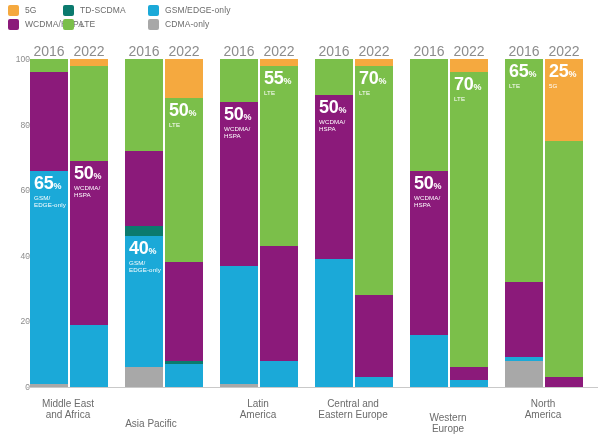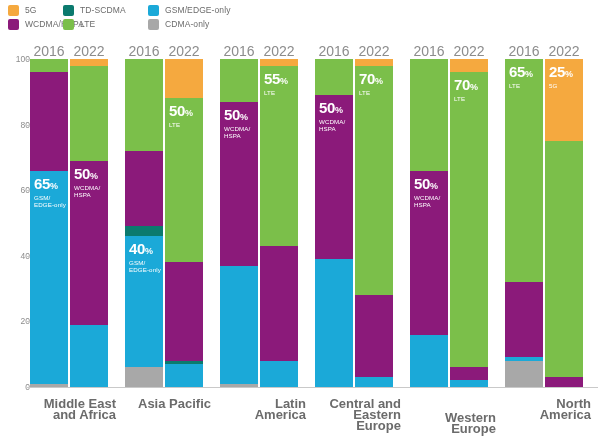--- a/index.html
+++ b/index.html
@@ -29,28 +29,28 @@
   .axis-line{position:absolute;background:#c9c9c9;}
 
   .bar{position:absolute;width:38px;}
   .seg{position:absolute;left:0;width:38px;}
 
   .yearlbl{
     position:absolute;width:38px;text-align:center;
     font-size:14px;color:#8c8c8c;top:43px;
   }
   .catlbl{
-    position:absolute;width:96px;text-align:right;
-    font-size:13px;color:#6b6b6b;line-height:11px;top:398px;font-weight:bold;
+    position:absolute;width:96px;text-align:center;
+    font-size:10px;color:#6b6b6b;line-height:11px;top:398px;
   }
 
   
   .callout{position:absolute;color:#ffffff;pointer-events:none;}
   .callout .num{
-    font-size:15px;font-weight:bold;line-height:15px;letter-spacing:-.3px;
+    font-size:18px;font-weight:bold;line-height:15px;letter-spacing:-.3px;
     display:inline;
   }
   .callout .pct{font-size:9px;font-weight:bold;display:inline;}
   .callout .sub{
     font-size:6.2px;line-height:7px;display:block;margin-top:1px;
     letter-spacing:.1px;
   }
 </style>
 </head>
 <body>
@@ -128,21 +128,21 @@
       <div class="callout" style="left: 129px; top: 240.12px; width: 32px;"><span class="num">40</span><span class="pct">%</span><span class="sub">GSM/<br>EDGE-only</span></div>
       <div class="bar" style="left: 165px; top: 59px; height: 328px;">
         <div class="seg" style="top: 305.04px; height: 22.96px; background: rgb(27, 169, 216);"></div>
         <div class="seg" style="top: 301.76px; height: 3.28px; background: rgb(11, 122, 110);"></div>
         <div class="seg" style="top: 203.36px; height: 98.4px; background: rgb(139, 26, 122);"></div>
         <div class="seg" style="top: 39.36px; height: 164px; background: rgb(123, 191, 74);"></div>
         <div class="seg" style="top: 0px; height: 39.36px; background: rgb(245, 169, 63);"></div>
       </div>
       <div class="yearlbl" style="left: 165px;">2022</div>
       <div class="callout" style="left: 169px; top: 102.36px; width: 32px;"><span class="num">50</span><span class="pct">%</span><span class="sub">LTE</span></div>
-      <div class="catlbl" style="left: 115px;">Asia Pacific</div>
+      <div class="catlbl" style="left: 103px; margin-top: 20px;">Asia Pacific</div>
       <div class="bar" style="left: 220px; top: 59px; height: 328px;">
         <div class="seg" style="top: 324.72px; height: 3.28px; background: rgb(168, 168, 168);"></div>
         <div class="seg" style="top: 206.64px; height: 118.08px; background: rgb(27, 169, 216);"></div>
         <div class="seg" style="top: 42.64px; height: 164px; background: rgb(139, 26, 122);"></div>
         <div class="seg" style="top: 0px; height: 42.64px; background: rgb(123, 191, 74);"></div>
       </div>
       <div class="yearlbl" style="left: 220px;">2016</div>
       <div class="callout" style="left: 224px; top: 105.64px; width: 32px;"><span class="num">50</span><span class="pct">%</span><span class="sub">WCDMA/<br>HSPA</span></div>
       <div class="bar" style="left: 260px; top: 59px; height: 328px;">
         <div class="seg" style="top: 301.76px; height: 26.24px; background: rgb(27, 169, 216);"></div>

